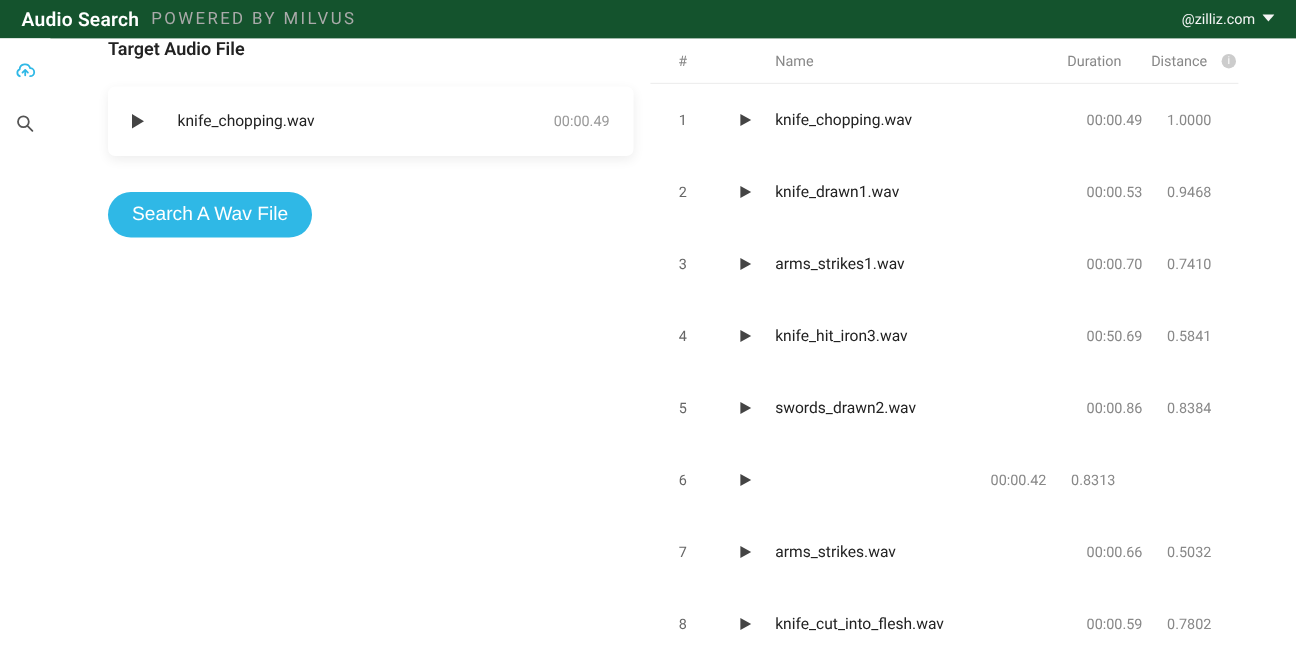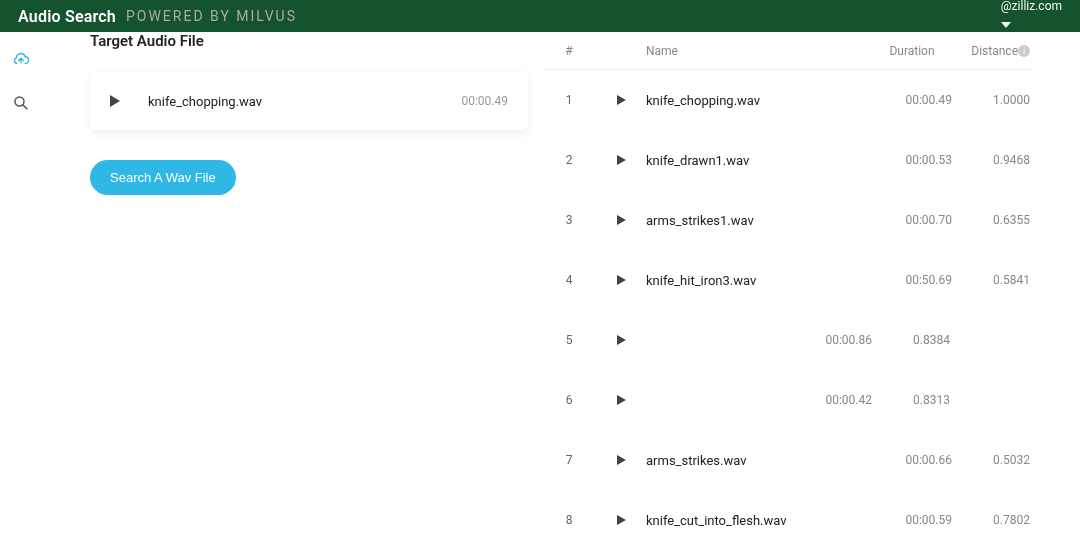--- a/index.html
+++ b/index.html
@@ -1,51 +1,51 @@
 <!DOCTYPE html>
 <html><head>
 <meta charset="utf-8">
 <style>
   * { box-sizing: border-box; margin: 0; padding: 0; }
   html, body { width: 1080px; height: 544px; font-family: -apple-system, BlinkMacSystemFont, "Segoe UI", Roboto, "Helvetica Neue", Arial, sans-serif; background: #fff; color: #111; overflow: hidden; }
   .topbar { height: 32px; background: #14532d; display: flex; align-items: center; padding: 12px 18px; color: #fff; }
   .brand { font-weight: 600; font-size: 16px; letter-spacing: .2px; }
   .powered { color: #aaa; font-size: 14px; letter-spacing: 2px; margin-left: 10px; text-transform: uppercase; }
   .topbar-spacer { flex: 1; }
-  .account { display: flex; gap: 6px; font-size: 12px; color: #f5f5f5; cursor: pointer; flex-direction: column; }
+  .account { display: flex; align-items: center; gap: 6px; font-size: 12px; color: #f5f5f5; cursor: pointer; }
   .account svg { width: 10px; height: 10px; fill: #f5f5f5; }
 
   .shell { display: flex; height: calc(544px - 32px); }
   .sidebar { width: 42px; background: #fff; padding-top: 18px; display: flex; flex-direction: column; align-items: center; gap: 26px; }
   .sidebar .sb-icon { width: 18px; height: 18px; display: flex; align-items: center; justify-content: center; cursor: pointer; }
   .sb-icon svg { width: 18px; height: 18px; }
 
   .content { flex: 1; display: flex; }
   .left { width: 500px; padding-left: 48px; padding-right: 14px; }
   .left-title { font-size: 15px; font-weight: 600; color: #222; margin-bottom: 22px; }
   .target-card { background: #fff; border-radius: 6px; box-shadow: 0 3px 10px rgba(0,0,0,0.07); height: 58px; display: flex; align-items: center; padding: 0 20px; }
   .play-triangle { width: 0; height: 0; border-left: 10px solid #444; border-top: 6px solid transparent; border-bottom: 6px solid transparent; cursor: pointer; }
   .target-card .filename { margin-left: 28px; font-size: 13px; color: #222; }
   .target-card .dur { margin-left: auto; font-size: 12px; color: #999; }
-  .search-btn { margin-top: 30px; background: #2fb8e6; color: #fff; border: none; border-radius: 20px; padding: 10px 20px; font-size: 13px; cursor: pointer; }
+  .search-btn { margin-top: 30px; background: #2fb8e6; color: #fff; border: none; border-radius: 20px; padding: 10px 20px; font-size: 16px; cursor: pointer; }
 
   .right { flex: 1; padding-right: 48px; }
   .results-header { display: grid; grid-template-columns: 54px 50px 1fr 80px 80px; align-items: center; height: 38px; font-size: 12px; color: #888; border-bottom: 1px solid #eee; }
   .results-header .col-idx { text-align: center; }
-  .results-header .col-dist { display: flex; align-items: center; gap: 0; justify-content: flex-end; padding-right: 2px; }
+  .results-header .col-dist { display: flex; align-items: center; gap: 12px; justify-content: flex-end; padding-right: 2px; }
   .results-header .col-dur { text-align: center; }
   .info-dot { width: 12px; height: 12px; border-radius: 50%; background: #ccc; color: #fff; font-size: 9px; display: inline-flex; align-items: center; justify-content: center; }
   .results-body { height: calc(100% - 38px); overflow: hidden; }
   .result-row { display: grid; grid-template-columns: 54px 50px 1fr 80px 80px; align-items: center; height: 60px; font-size: 13px; }
   .result-row .idx { text-align: center; color: #666; font-size: 12px; }
   .result-row .play-cell { display: flex; justify-content: center; }
   .result-row .play-triangle { border-left-width: 9px; border-top-width: 5px; border-bottom-width: 5px; }
   .result-row .name { color: #222; }
   .result-row .dur { text-align: right; color: #888; font-size: 12px; }
-  .result-row .dist { text-align: right; color: #888; font-size: 12px; padding-right: 2px; }
+  .result-row .dist { text-align: center; color: #888; font-size: 12px; padding-right: 2px; }
 </style>
 </head>
 <body>
 
 <div class="topbar">
   <span class="brand">Audio Search</span>
   <span class="powered">POWERED BY MILVUS</span>
   <div class="topbar-spacer"></div>
   <div class="account">
     <span>@zilliz.com</span>
@@ -115,36 +115,37 @@
             <div class="dur">00:00.53</div>
             <div class="dist">0.9468</div>
           </div>
           <div class="result-row">
             <div class="idx">3</div>
             <div class="play-cell">
               <div class="play-triangle"></div>
             </div>
             <div class="name">arms_strikes1.wav</div>
             <div class="dur">00:00.70</div>
-            <div class="dist">0.6355</div>
+            <div class="dist">0.7410</div>
           </div>
           <div class="result-row">
             <div class="idx">4</div>
             <div class="play-cell">
               <div class="play-triangle"></div>
             </div>
             <div class="name">knife_hit_iron3.wav</div>
             <div class="dur">00:50.69</div>
             <div class="dist">0.5841</div>
           </div>
           <div class="result-row">
             <div class="idx">5</div>
             <div class="play-cell">
               <div class="play-triangle"></div>
             </div>
+            <div class="name">swords_drawn2.wav</div>
             <div class="dur">00:00.86</div>
             <div class="dist">0.8384</div>
           </div>
           <div class="result-row">
             <div class="idx">6</div>
             <div class="play-cell">
               <div class="play-triangle"></div>
             </div>
             <div class="dur">00:00.42</div>
             <div class="dist">0.8313</div>

